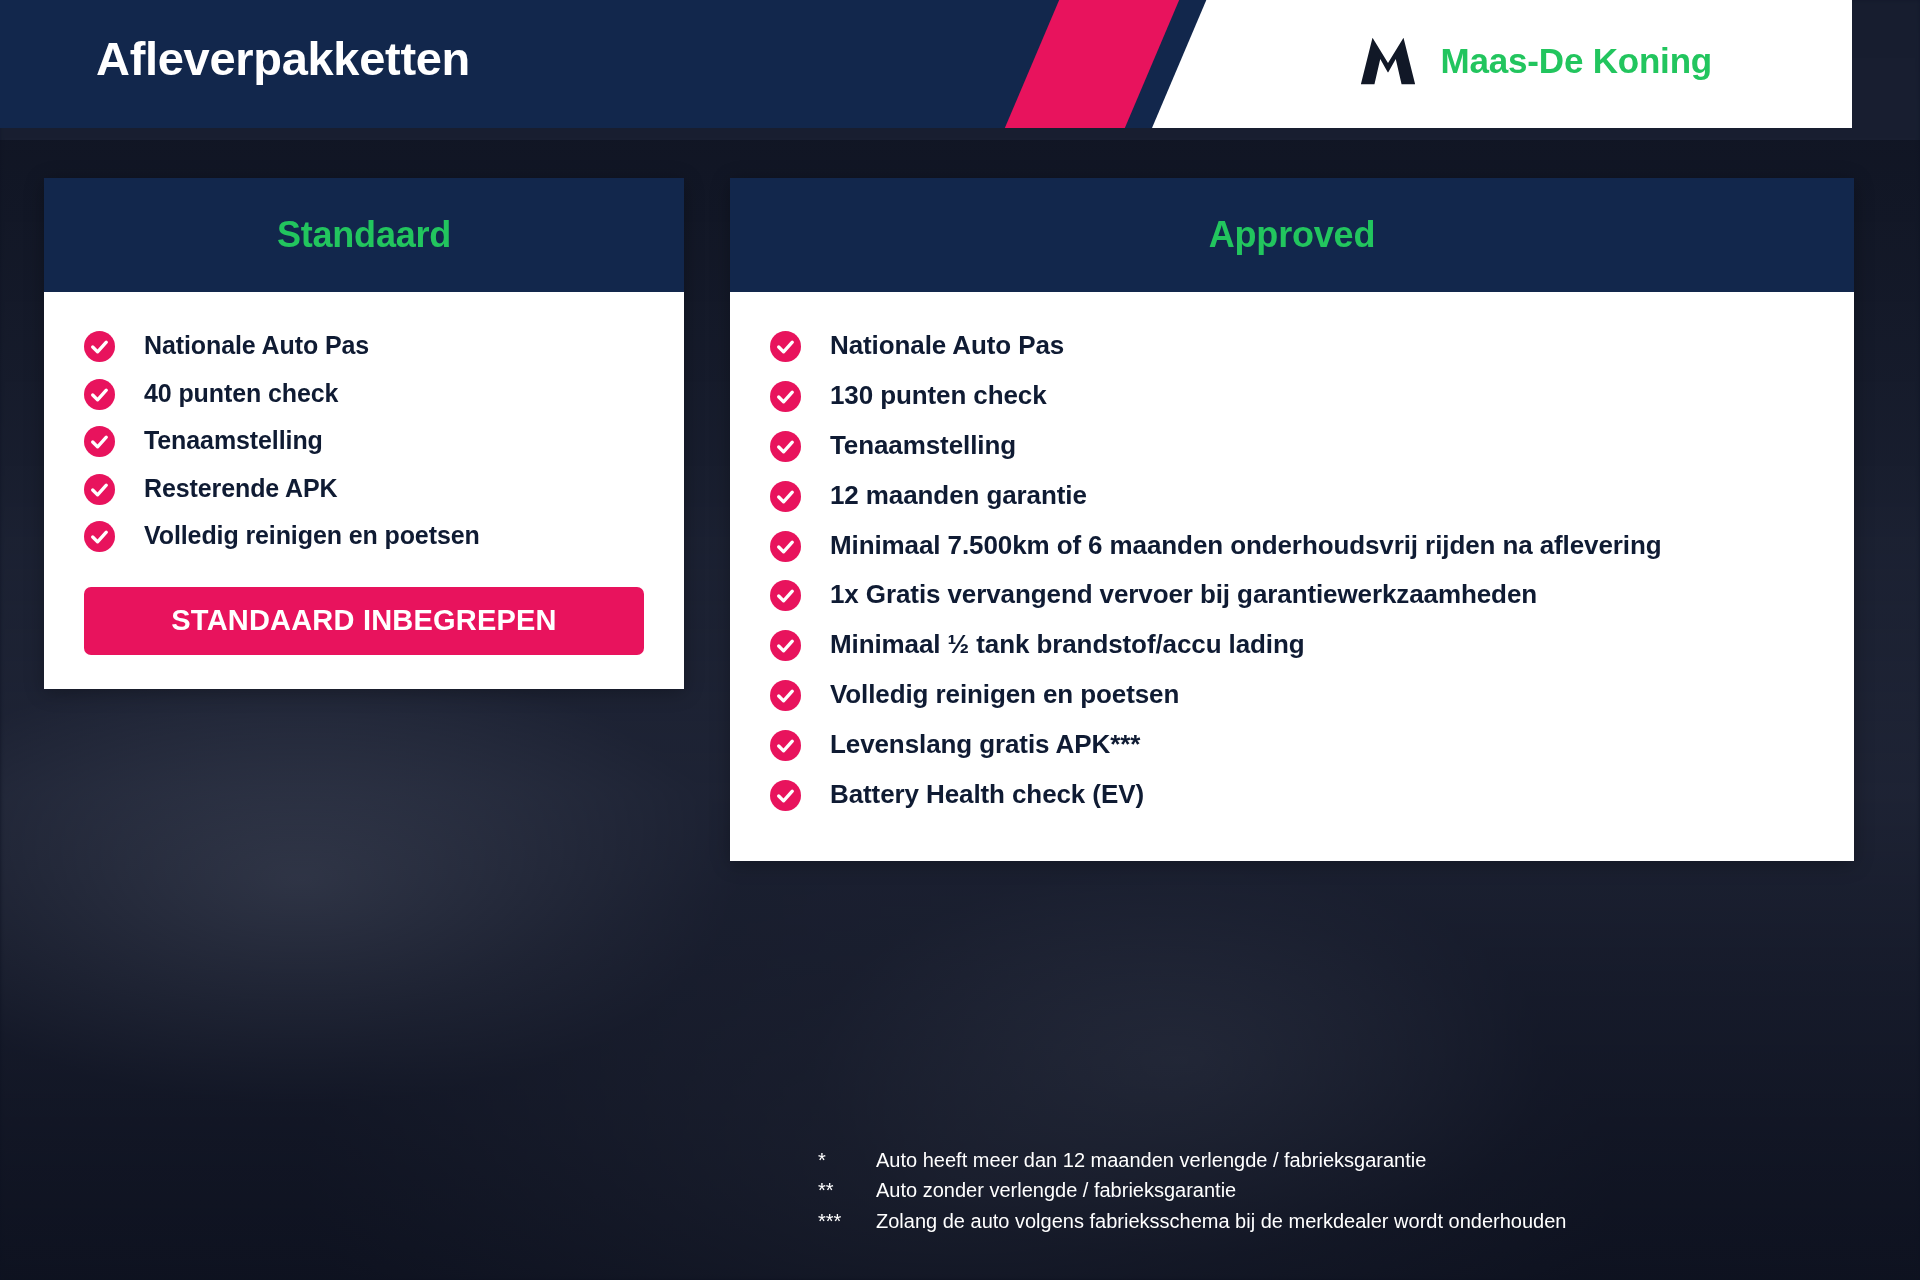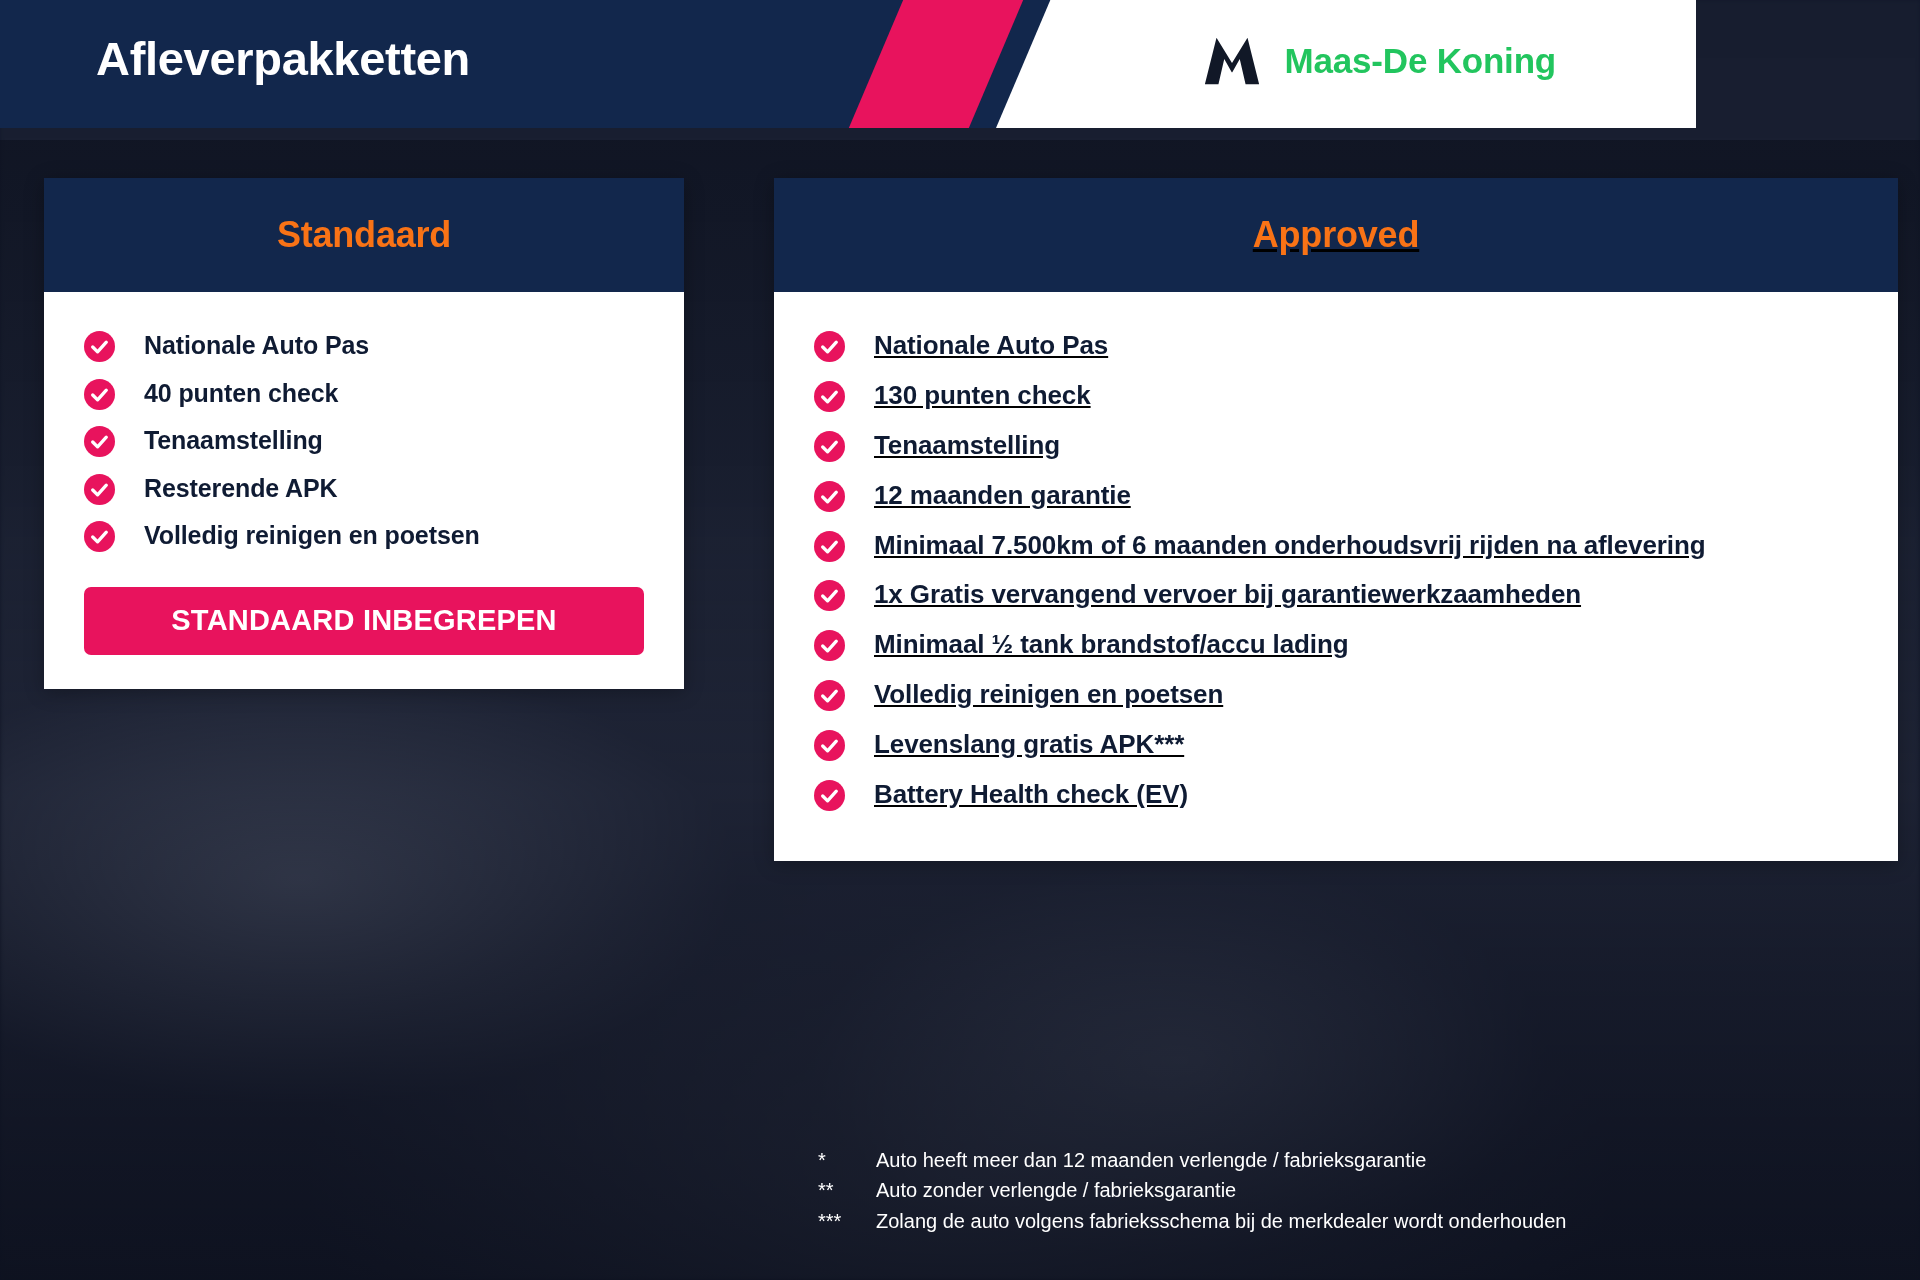--- a/index.html
+++ b/index.html
@@ -39,21 +39,21 @@
     left: 0;
     top: 140px;
     width: 1920px;
     height: 1140px;
     background: linear-gradient(180deg, rgba(10,14,26,0.55) 0%, rgba(10,14,26,0.18) 35%, rgba(10,14,26,0.62) 100%);
   }
   
   .header {
     position: absolute;
     left: 0; top: 0;
-    width: 1696px;
+    width: 1852px;
     height: 128px;
     background: #12274c;
     overflow: hidden;
   }
   .header-title {
     position: absolute;
     left: 96px;
     top: 31px;
     font-size: 47px;
     font-weight: bold;
@@ -95,30 +95,30 @@
     letter-spacing: -0.2px;
     white-space: nowrap;
   }
   
   .card {
     position: absolute;
     background: #ffffff;
     box-shadow: 0 3px 18px rgba(0,0,0,0.28);
   }
   .card-standaard { left: 44px;  top: 178px; width: 640px; }
-  .card-approved  { left: 774px; top: 178px; width: 1124px; text-decoration: underline; }
+  .card-approved  { left: 730px; top: 178px; width: 1124px; }
   .card-head {
     background: #12274c;
     height: 114px;
     display: flex;
     align-items: center;
     justify-content: center;
   }
   .card-head-title {
-    color: #f97316;
+    color: #22c55e;
     font-size: 36px;
     font-weight: bold;
     letter-spacing: -0.2px;
   }
   .card-body {
     padding: 36px 40px 34px 40px;
   }
   .feature {
     display: flex;
     align-items: flex-start;

